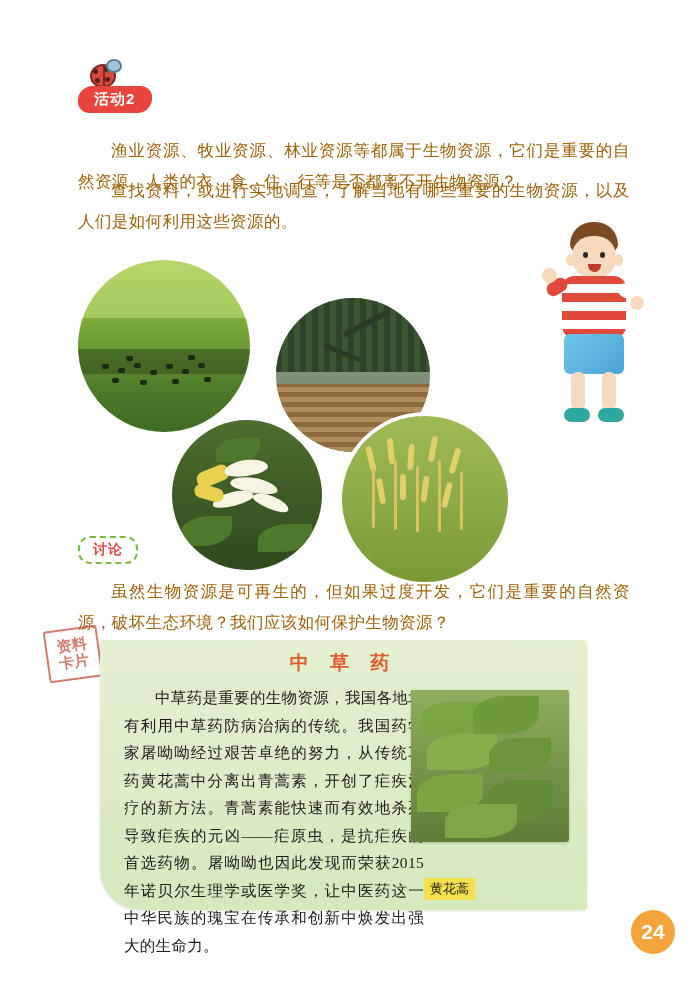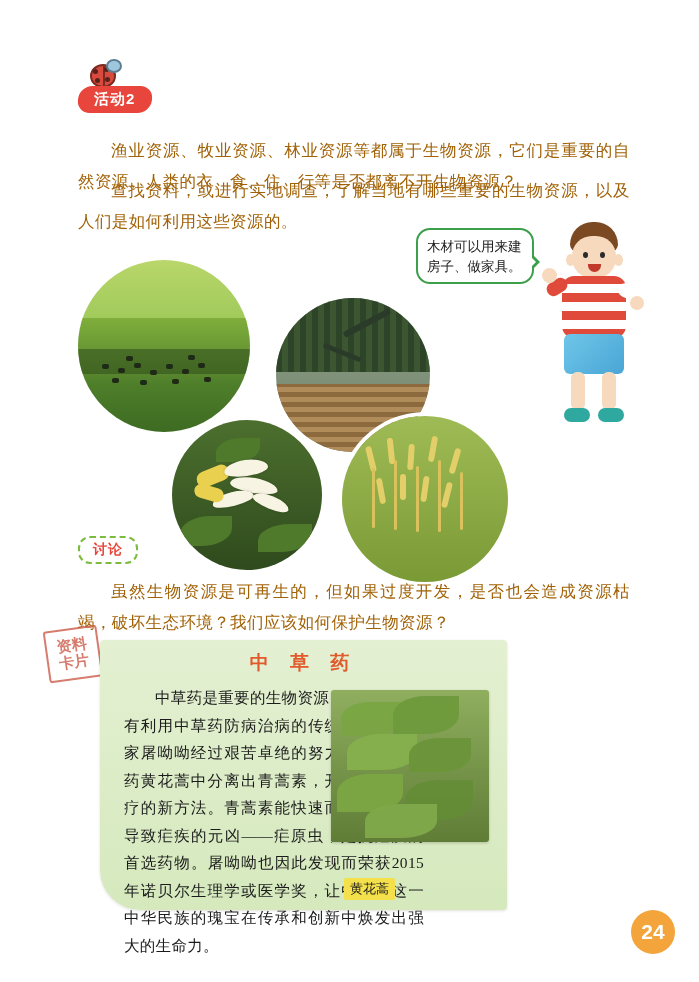--- a/index.html
+++ b/index.html
@@ -254,21 +254,21 @@
     justify-content: center;
     letter-spacing: 1px;
   }
   .p3 { left: 78px; top: 576px; width: 552px; text-indent: 33px; }
 
   
   .card {
     position: absolute;
     left: 100px;
     top: 640px;
-    width: 407px;
+    width: 487px;
     height: 270px;
     background: linear-gradient(#e4f0d2, #d5e9bd);
     border-radius: 4px 4px 4px 40px;
     box-shadow: 0 1px 3px rgba(0,0,0,.12);
   }
   .card-title {
     position: absolute;
     left: 0; top: 10px;
     width: 100%;
     text-align: center;
@@ -435,23 +435,20 @@
       <div class="ear" style="left:80px; top:60px; transform:rotate(8deg);"></div>
       <div class="ear" style="left:102px; top:66px; transform:rotate(14deg);"></div>
       <div class="stalk" style="left:30px; top:52px; height:60px;"></div>
       <div class="stalk" style="left:52px; top:44px; height:70px;"></div>
       <div class="stalk" style="left:74px; top:50px; height:66px;"></div>
       <div class="stalk" style="left:96px; top:44px; height:72px;"></div>
       <div class="stalk" style="left:118px; top:56px; height:58px;"></div>
     </div>
   </div>
 
-  <div class="bubble">
-    <span>木材可以用来建房子、做家具。</span>
-  </div>
 
   <div class="boy">
     <div class="hair"></div>
     <div class="ear l"></div>
       <div class="ear r"></div>
     <div class="face"></div>
     <div class="eye l"></div>
       <div class="eye r"></div>
     <div class="mouth"></div>
     <div class="shirt"></div>
@@ -460,21 +457,21 @@
     <div class="armR"></div>
       <div class="handR"></div>
     <div class="shorts"></div>
     <div class="legL"></div>
       <div class="legR"></div>
     <div class="shoeL"></div>
       <div class="shoeR"></div>
   </div>
 
   <div class="discuss">讨论</div>
-  <div class="para p3">虽然生物资源是可再生的，但如果过度开发，是否也会造成资源枯竭，破坏生态环境？我们应该如何保护生物资源？</div>
+  <div class="para p3">虽然生物资源是可再生的，但如果过度开发，它们是重要的自然资源，破坏生态环境？我们应该如何保护生物资源？</div>
 
   <div class="stamp">资料
 卡片</div>
 
   <div class="card">
     <div class="card-title">中 草 药</div>
     <div class="card-text">中草药是重要的生物资源，我国各地均有利用中草药防病治病的传统。我国药学家屠呦呦经过艰苦卓绝的努力，从传统草药黄花蒿中分离出青蒿素，开创了疟疾治疗的新方法。青蒿素能快速而有效地杀死导致疟疾的元凶——疟原虫，是抗疟疾的首选药物。屠呦呦也因此发现而荣获2015年诺贝尔生理学或医学奖，让中医药这一中华民族的瑰宝在传承和创新中焕发出强大的生命力。</div>
     <div class="card-photo">
       <div class="frond" style="left:10px;  top:12px;  width:60px; height:34px;"></div>
       <div class="frond" style="left:62px;  top:6px;   width:66px; height:38px; background:#6e9a3c;"></div>

